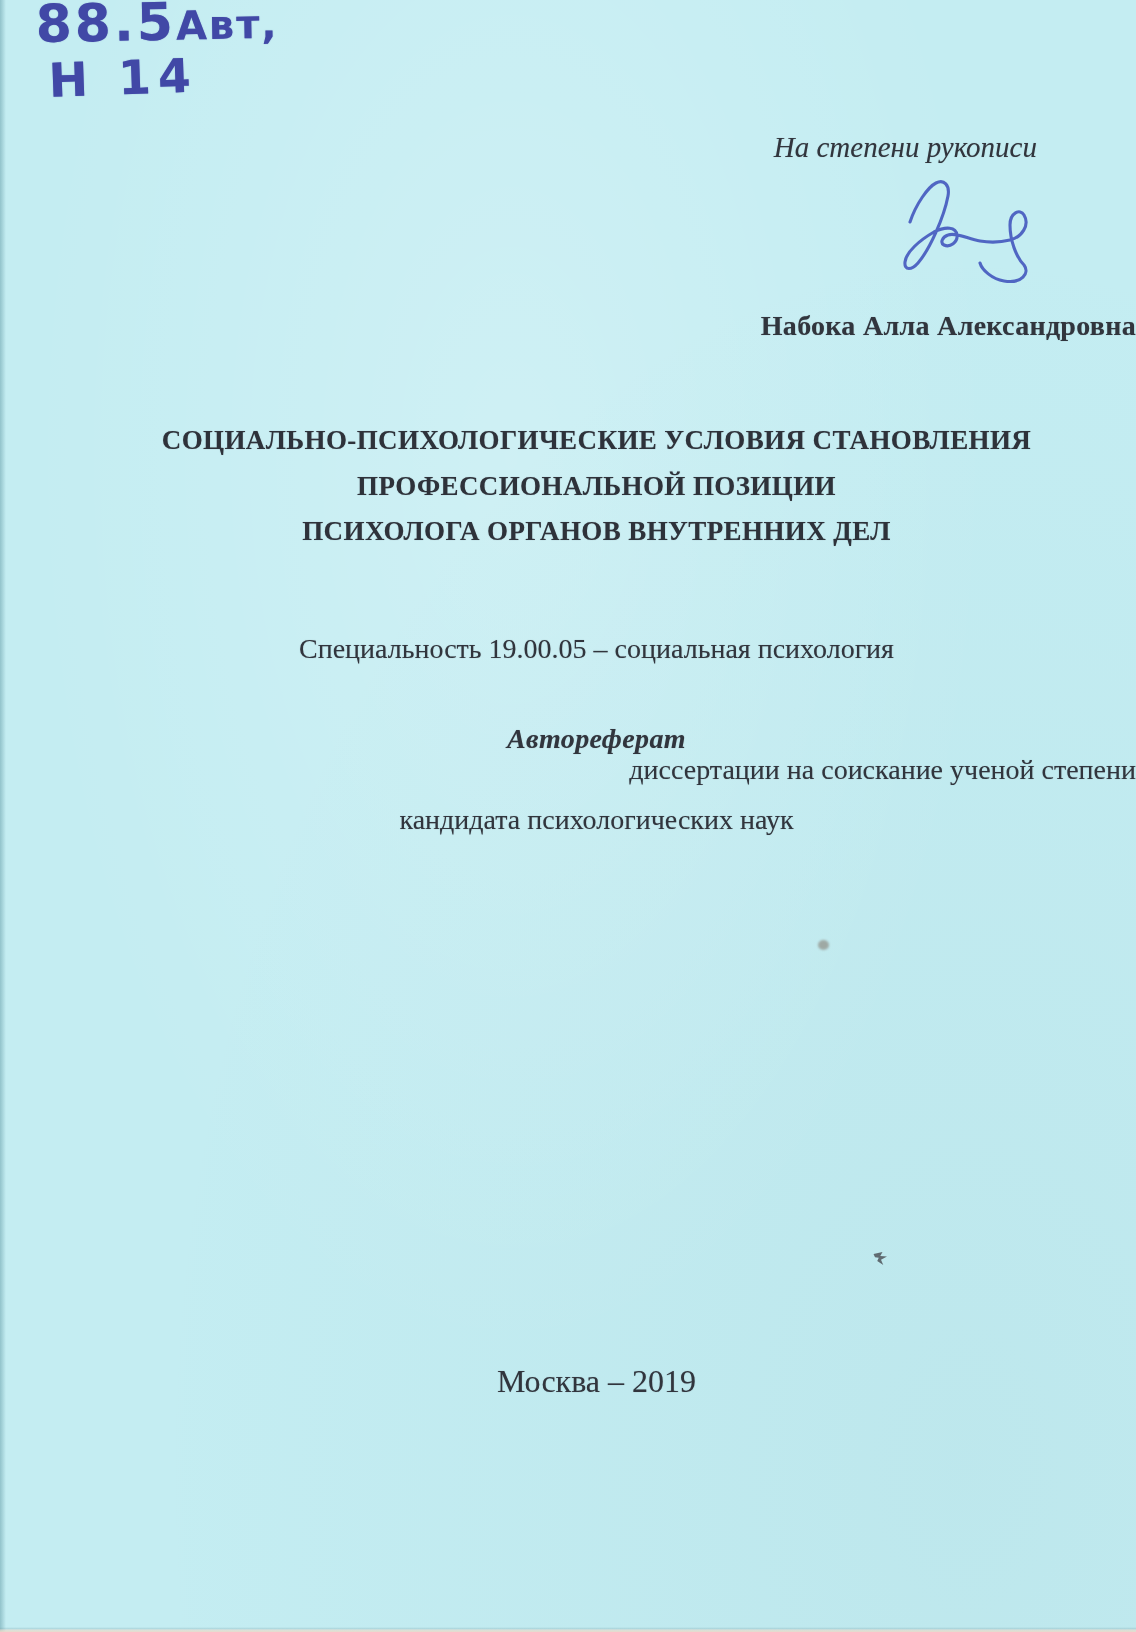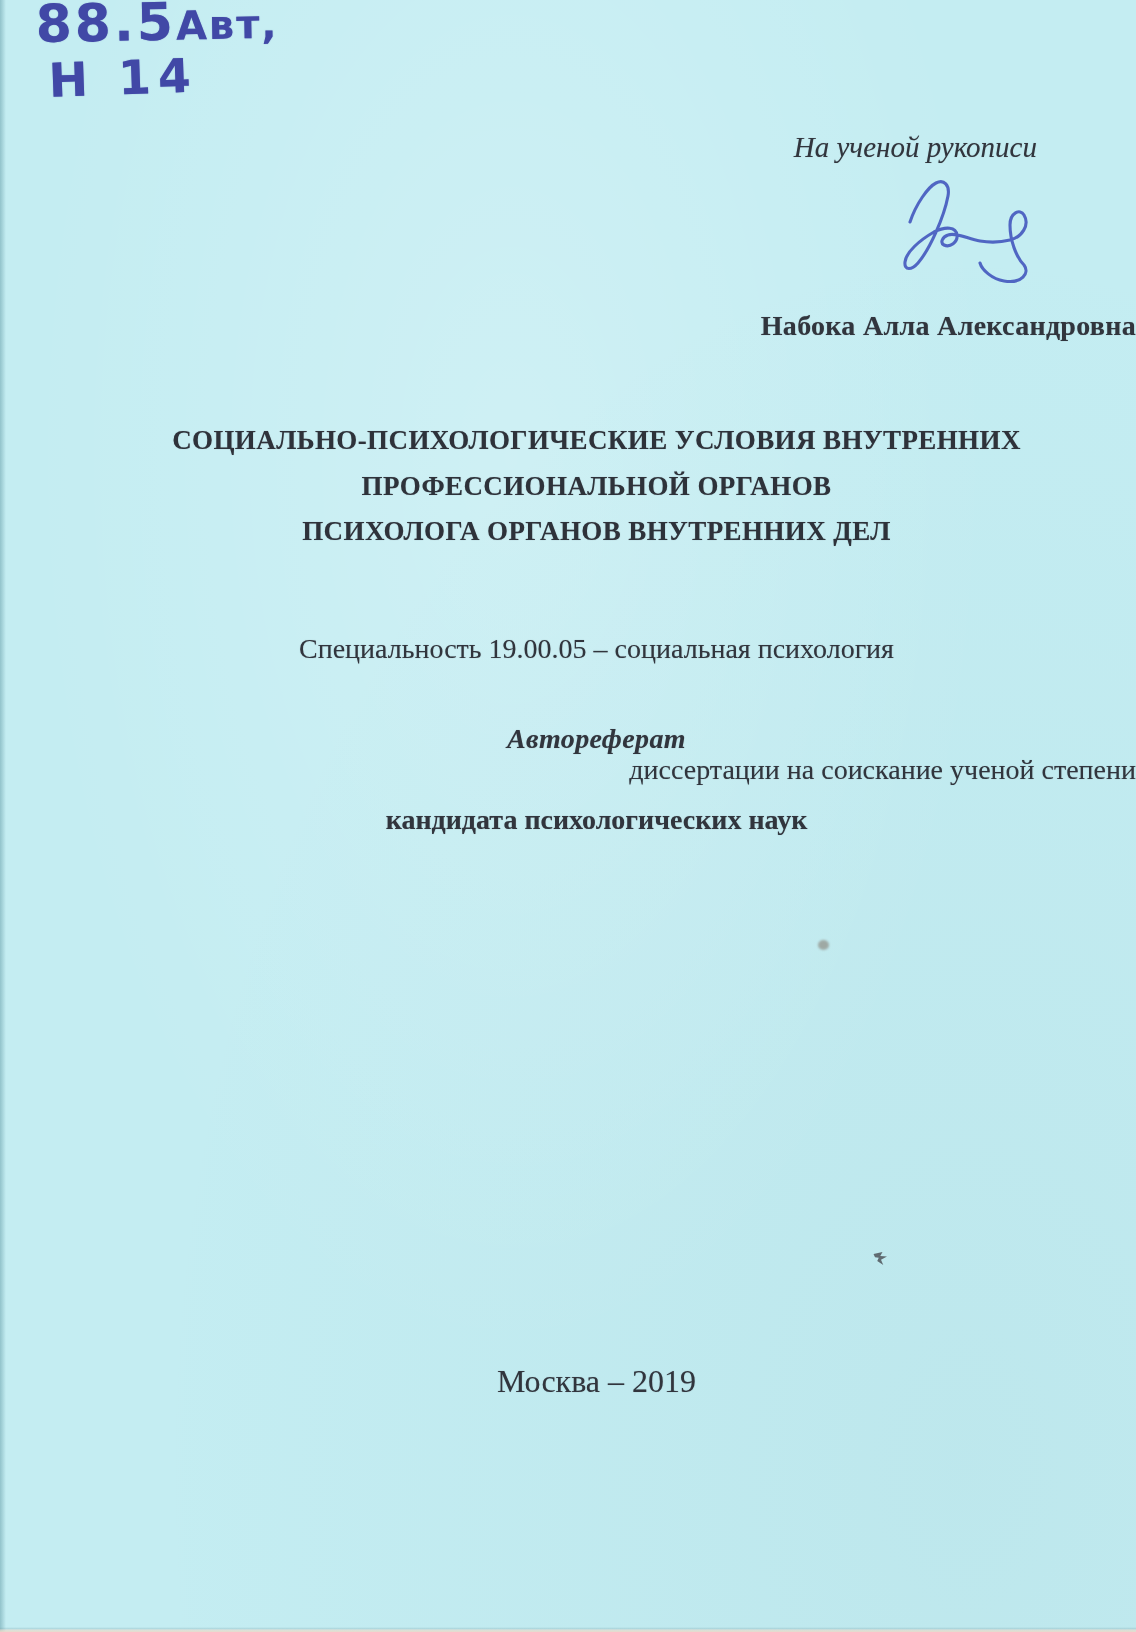--- a/index.html
+++ b/index.html
@@ -36,21 +36,21 @@
   .note {
     position: absolute; right: 99px; top: 130px;
     font-style: italic; font-size: 29px; line-height: 34px;
     color: #31353d; text-shadow: 0 0 1px rgba(49,53,61,0.3);
   }
   .author { top: 309px; font-size: 28px; line-height: 34px; font-weight: bold; letter-spacing: 0.3px; text-align: right; }
   .title  { top: 418px; font-size: 27px; line-height: 45px; font-weight: bold; letter-spacing: 0.4px; color: #2e323a; }
   .specialty { top: 632px; font-size: 28px; line-height: 34px; }
   .th-head { top: 722px; font-size: 28px; line-height: 34px; font-weight: bold; letter-spacing: 0.4px; font-style: italic; }
   .th-l2 { top: 753px; font-size: 28px; line-height: 34px; text-align: right; }
-  .th-l3 { top: 803px; font-size: 28px; line-height: 34px; font-weight: bold; }
+  .th-l3 { top: 803px; font-size: 28px; line-height: 34px; }
   .imprint { top: 1364px; font-size: 32px; line-height: 34px; }
   
   .lib-code {
     position: absolute; left: 36px; top: -6px;
     font-family: "DejaVu Sans", sans-serif;
     font-weight: bold;
     color: #4148a6;
     text-shadow: 0 0 1px rgba(65,72,166,0.55);
     transform: rotate(-1deg);
   }
@@ -77,21 +77,21 @@
 <div class="page">
 
   <div class="edge-left"></div>
   <div class="edge-bottom"></div>
 
   <div class="lib-code">
     <div class="lib-line1"><span>88.5</span><span class="small">Авт,</span></div>
     <div class="lib-line2">Н 14</div>
   </div>
 
-  <div class="note">На ученой рукописи</div>
+  <div class="note">На степени рукописи</div>
 
   <svg class="signature" viewBox="0 0 180 125" aria-hidden="true">
     <path d="M40,52 C46,34 58,17 66,13
              C74,9 80,15 78,26
              C74,47 60,79 48,93
              C42,100 34,101 35,92
              C36,82 50,70 64,62
              C76,56 86,57 87,65
              C88,72 80,78 74,75
              C70,73 72,67 78,65
@@ -100,22 +100,22 @@
              C152,67 160,55 154,45
              C150,38 140,43 140,55
              C140,70 146,87 154,95
              C160,103 152,114 134,111
              C122,109 112,100 110,93"></path>
   </svg>
 
   <div class="line author">Набока Алла Александровна</div>
 
   <div>
-    <div class="line title" style="top:418px">СОЦИАЛЬНО-ПСИХОЛОГИЧЕСКИЕ УСЛОВИЯ ВНУТРЕННИХ</div>
-    <div class="line title" style="top:464px">ПРОФЕССИОНАЛЬНОЙ ОРГАНОВ</div>
+    <div class="line title" style="top:418px">СОЦИАЛЬНО-ПСИХОЛОГИЧЕСКИЕ УСЛОВИЯ СТАНОВЛЕНИЯ</div>
+    <div class="line title" style="top:464px">ПРОФЕССИОНАЛЬНОЙ ПОЗИЦИИ</div>
     <div class="line title" style="top:509px">ПСИХОЛОГА ОРГАНОВ ВНУТРЕННИХ ДЕЛ</div>
   </div>
 
   <div class="line specialty">Специальность 19.00.05 – социальная психология</div>
 
   <div>
     <div class="line th-head">Автореферат</div>
     <div class="line th-l2">диссертации на соискание ученой степени</div>
     <div class="line th-l3">кандидата психологических наук</div>
   </div>

